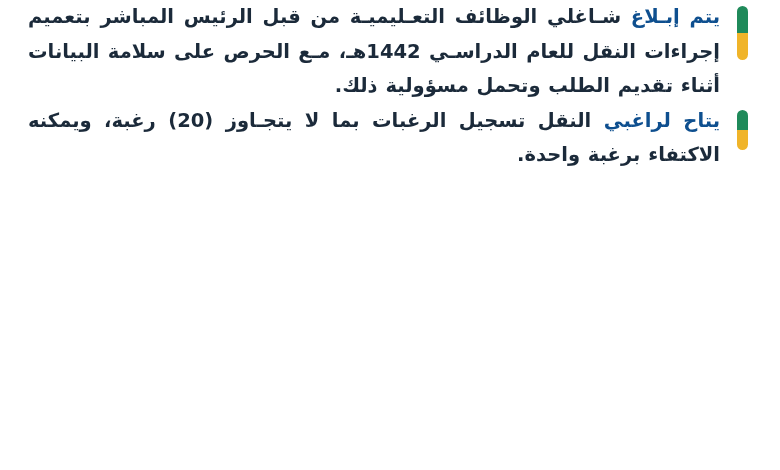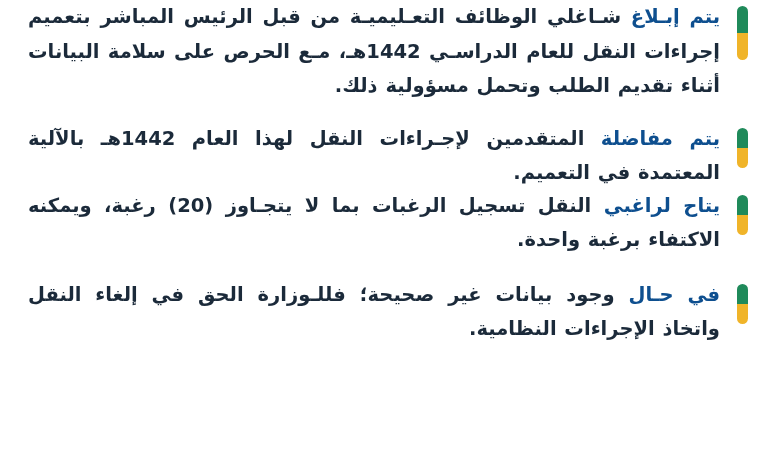--- a/index.html
+++ b/index.html
@@ -96,50 +96,28 @@
       <div class="marker">
         <div class="top"></div>
         <div class="bottom"></div>
       </div>
     </div>
     <div class="text-col">
       <p class="ptext"><span class="lead">يتم إبـلاغ</span><span> شـاغلي الوظائف التعـليميـة من قبل الرئيس المباشر بتعميم إجراءات النقل للعام الدراسـي 1442هـ، مـع الحرص على سلامة البيانات أثناء تقديم الطلب وتحمل مسؤولية ذلك.</span></p>
     </div>
   </div>
 
-  <div class="item" id="item-1">
-    <div class="marker-col">
-      <div class="marker">
-        <div class="top"></div>
-        <div class="bottom"></div>
-      </div>
-    </div>
-    <div class="text-col">
-      <p class="ptext"><span class="lead">يتم مفاضلة</span><span> المتقدمين لإجـراءات النقل لهذا العام 1442هـ بالآلية المعتمدة في التعميم.</span></p>
-    </div>
-  </div>
 
   <div class="item" id="item-2">
     <div class="marker-col">
       <div class="marker">
         <div class="top"></div>
         <div class="bottom"></div>
       </div>
     </div>
     <div class="text-col">
       <p class="ptext"><span class="lead">يتاح لراغبي</span><span> النقل تسجيل الرغبات بما لا يتجـاوز (20) رغبة، ويمكنه الاكتفاء برغبة واحدة.</span></p>
     </div>
   </div>
 
 
-  <div class="item" id="item-4">
-    <div class="marker-col">
-      <div class="marker">
-        <div class="top"></div>
-        <div class="bottom"></div>
-      </div>
-    </div>
-    <div class="text-col">
-      <p class="ptext"><span class="lead">في حـال</span><span> وجود بيانات غير صحيحة؛ فللـوزارة الحق في إلغاء النقل واتخاذ الإجراءات النظامية.</span></p>
-    </div>
-  </div>
 
 </div>
 
 </body></html>

